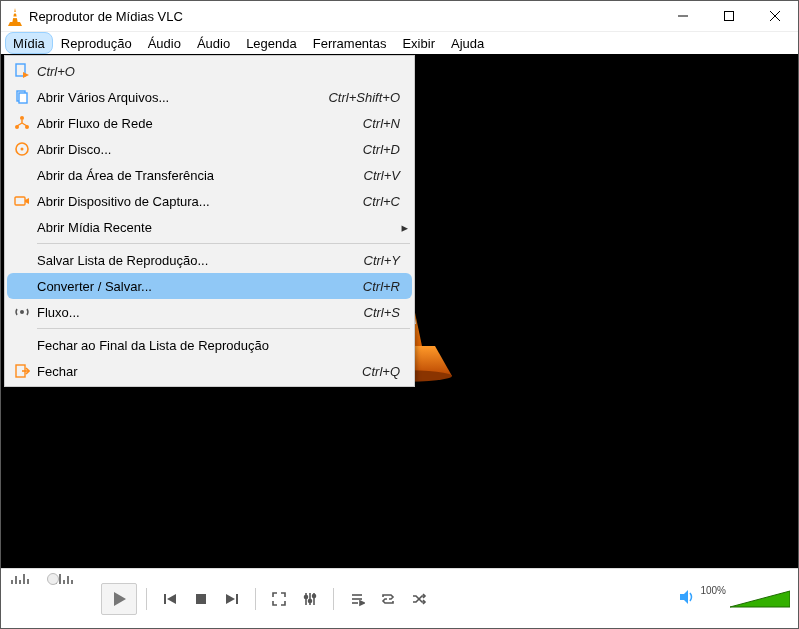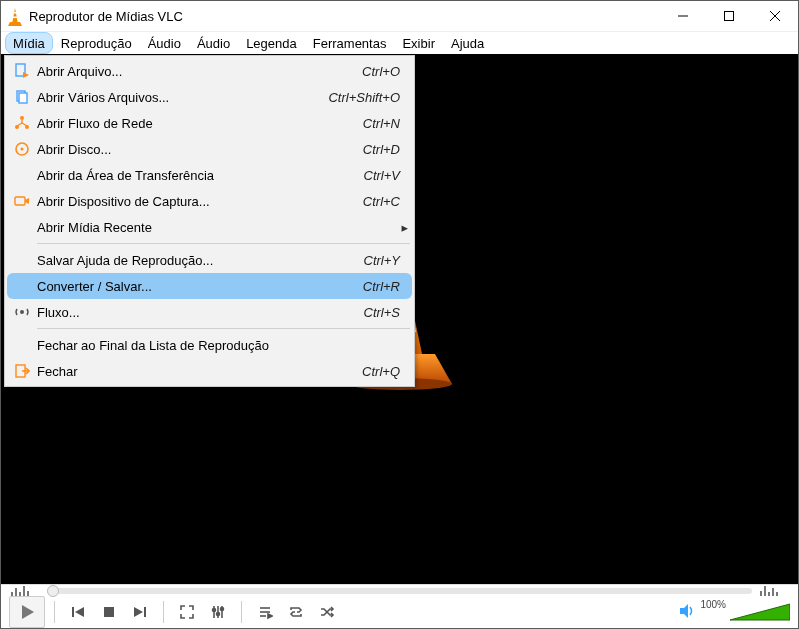--- a/index.html
+++ b/index.html
@@ -106,25 +106,25 @@
   .dropdown .shortcut { color: #222; padding-right: 8px; font-style: italic; }
   .dropdown .arrow-sub { width: 10px; text-align: right; color:#333; }
   .dropdown .sep {
     height: 1px;
     background: #d0d0d0;
     margin: 3px 2px 3px 30px;
   }
 
   
   .bottom {
-    height: 44px;
+    height: 60px;
     background: #fff;
     border-top: 1px solid #ddd;
     display: flex;
-    flex-direction: column;
+    flex-direction: row;
   }
   .seek {
     height: 20px;
     display: flex;
     align-items: center;
     padding: 0 10px;
     gap: 8px;
   }
   .time-ind {
     width: 28px; height: 10px;
@@ -348,21 +348,20 @@
   </div>
 
   <div class="dropdown" id="dropdown">
       <div class="row">
         <span class="ico">
           <svg viewBox="0 0 16 16" width="16" height="16">
             <rect x="2" y="1" width="9" height="12" fill="none" stroke="#4aa3ff" stroke-width="1.4"></rect>
             <polygon points="9,9 15,12 9,15" fill="#ff8c1a"></polygon>
           </svg>
         </span>
-        <span class="lbl">Abrir Arquivo...</span>
         <span class="shortcut">Ctrl+O</span>
       </div>
       <div class="row">
         <span class="ico">
           <svg viewBox="0 0 16 16" width="16" height="16">
             <rect x="3" y="2" width="8" height="10" fill="none" stroke="#4aa3ff" stroke-width="1.4"></rect>
             <rect x="5" y="4" width="8" height="10" fill="#fff" stroke="#4aa3ff" stroke-width="1.4"></rect>
           </svg>
         </span>
         <span class="lbl">Abrir Vários Arquivos...</span>
@@ -406,21 +405,21 @@
         <span class="shortcut">Ctrl+C</span>
       </div>
       <div class="row">
         <span class="ico"></span>
         <span class="lbl">Abrir Mídia Recente</span>
         <span class="arrow-sub">▸</span>
       </div>
       <div class="sep"></div>
       <div class="row">
         <span class="ico"></span>
-        <span class="lbl">Salvar Ajuda de Reprodução...</span>
+        <span class="lbl">Salvar Lista de Reprodução...</span>
         <span class="shortcut">Ctrl+Y</span>
       </div>
       <div class="row highlight">
         <span class="ico"></span>
         <span class="lbl">Converter / Salvar...</span>
         <span class="shortcut">Ctrl+R</span>
       </div>
       <div class="row">
         <span class="ico">
           <svg viewBox="0 0 16 16" width="16" height="16">

